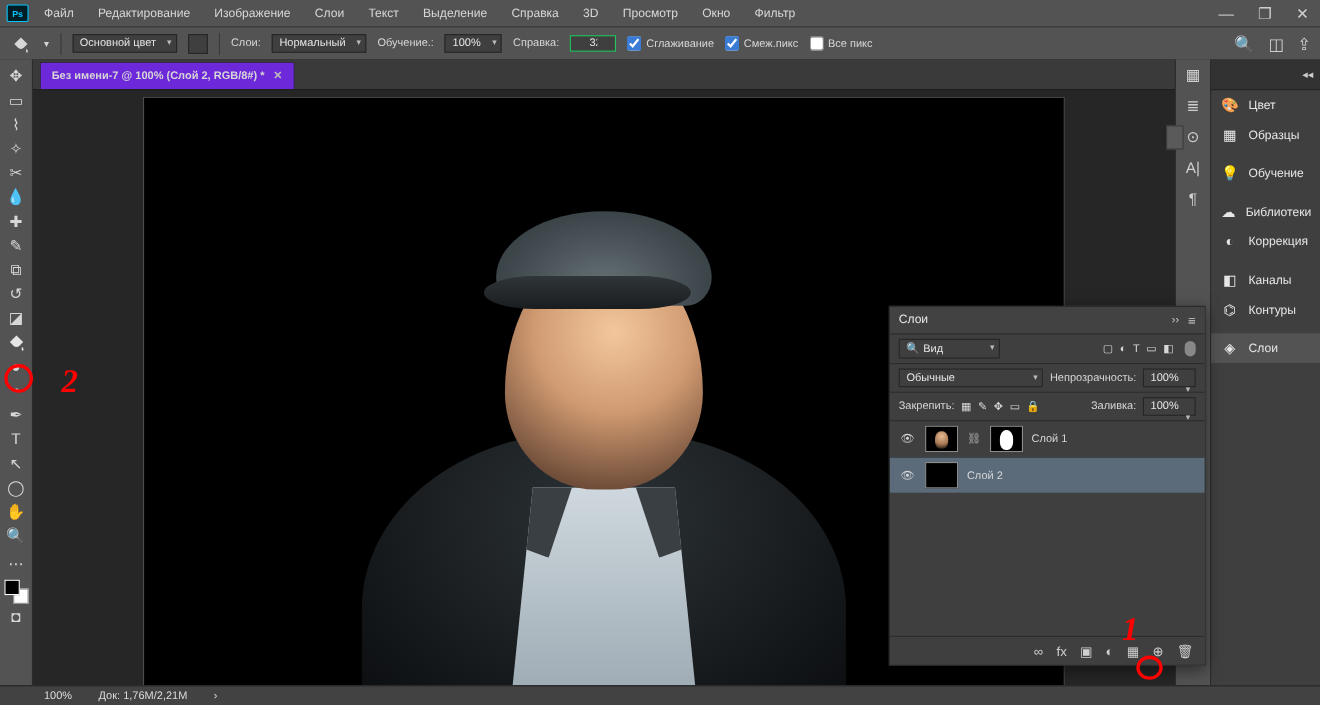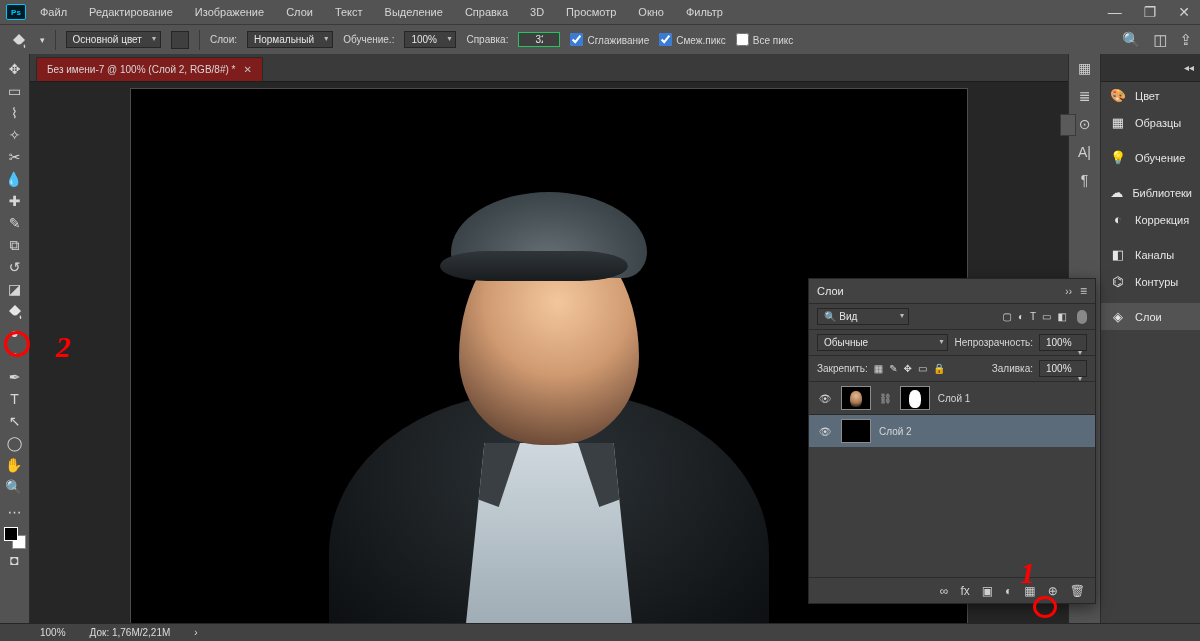--- a/index.html
+++ b/index.html
@@ -26,21 +26,21 @@
   .toolbox { width: 30px; background: #535353; display: flex; flex-direction: column; align-items: center; padding-top: 4px; gap: 0; border-right: 1px solid #2b2b2b; }
   .tbtn { width: 26px; height: 22px; display: flex; align-items: center; justify-content: center; color: #d7d7d7; font-size: 14px; position: relative; }
   .tlabel { width: 26px; height: 3px; }
   .paintbucket { color: #e6e6e6; }
   .swatches-mini { width: 22px; height: 22px; position: relative; margin-top: 4px; }
   .swatches-mini .fore { position: absolute; top: 0; left: 0; width: 14px; height: 14px; background: #000; border: 1px solid #fff; }
   .swatches-mini .back { position: absolute; bottom: 0; right: 0; width: 14px; height: 14px; background: #fff; border: 1px solid #8c8c8c; }
   
   .docwrap { flex: 1; display: flex; flex-direction: column; position: relative; background: #262626; }
   .tabbar { height: 28px; background: #3a3a3a; display: flex; align-items: flex-end; border-bottom: 1px solid #1d1d1d; }
-  .doctab { background: #7f1d1d; padding: 6px 10px; font-size: 10px; display: flex; align-items: center; gap: 8px; border: 1px solid #282828; border-bottom: none; border-top-left-radius: 2px; border-top-right-radius: 2px; margin-left: 6px; }
+  .doctab { background: #6d28d9; padding: 6px 10px; font-size: 10px; display: flex; align-items: center; gap: 8px; border: 1px solid #282828; border-bottom: none; border-top-left-radius: 2px; border-top-right-radius: 2px; margin-left: 6px; font-weight: bold; }
   .doctab .close { font-size: 10px; color: #bbb; }
   .canvas-area { flex: 1; background: #262626; display: flex; justify-content: center; align-items: flex-start; overflow: hidden; }
   .canvas { margin-top: 6px; width: 838px; height: 546px; background: #000; position: relative; border: 1px solid #4c4c4c; }
   
   .portrait { position: absolute; left: 50%; transform: translateX(-50%); bottom: 0; width: 520px; height: 560px; }
   .jacket { position: absolute; left: 40px; bottom: -10px; width: 440px; height: 250px; background: radial-gradient(ellipse at 50% 30%, #2c3236 0%, #1a1e21 55%, #0b0d0f 100%); border-top-left-radius: 200px 160px; border-top-right-radius: 200px 160px; }
   .shirt { position: absolute; left: 175px; bottom: -10px; width: 170px; height: 200px; background: linear-gradient(#cfd8de,#9aa8b1); clip-path: polygon(12% 0, 88% 0, 100% 100%, 0 100%); }
   .shirt::before, .shirt::after { content: ""; position: absolute; top: 0; width: 56px; height: 64px; background: #3a3f43; }
   .shirt::before { left: 0; clip-path: polygon(0 0, 100% 0, 62% 100%, 0 80%); }
   .shirt::after { right: 0; clip-path: polygon(0 0, 100% 0, 100% 80%, 38% 100%); }

